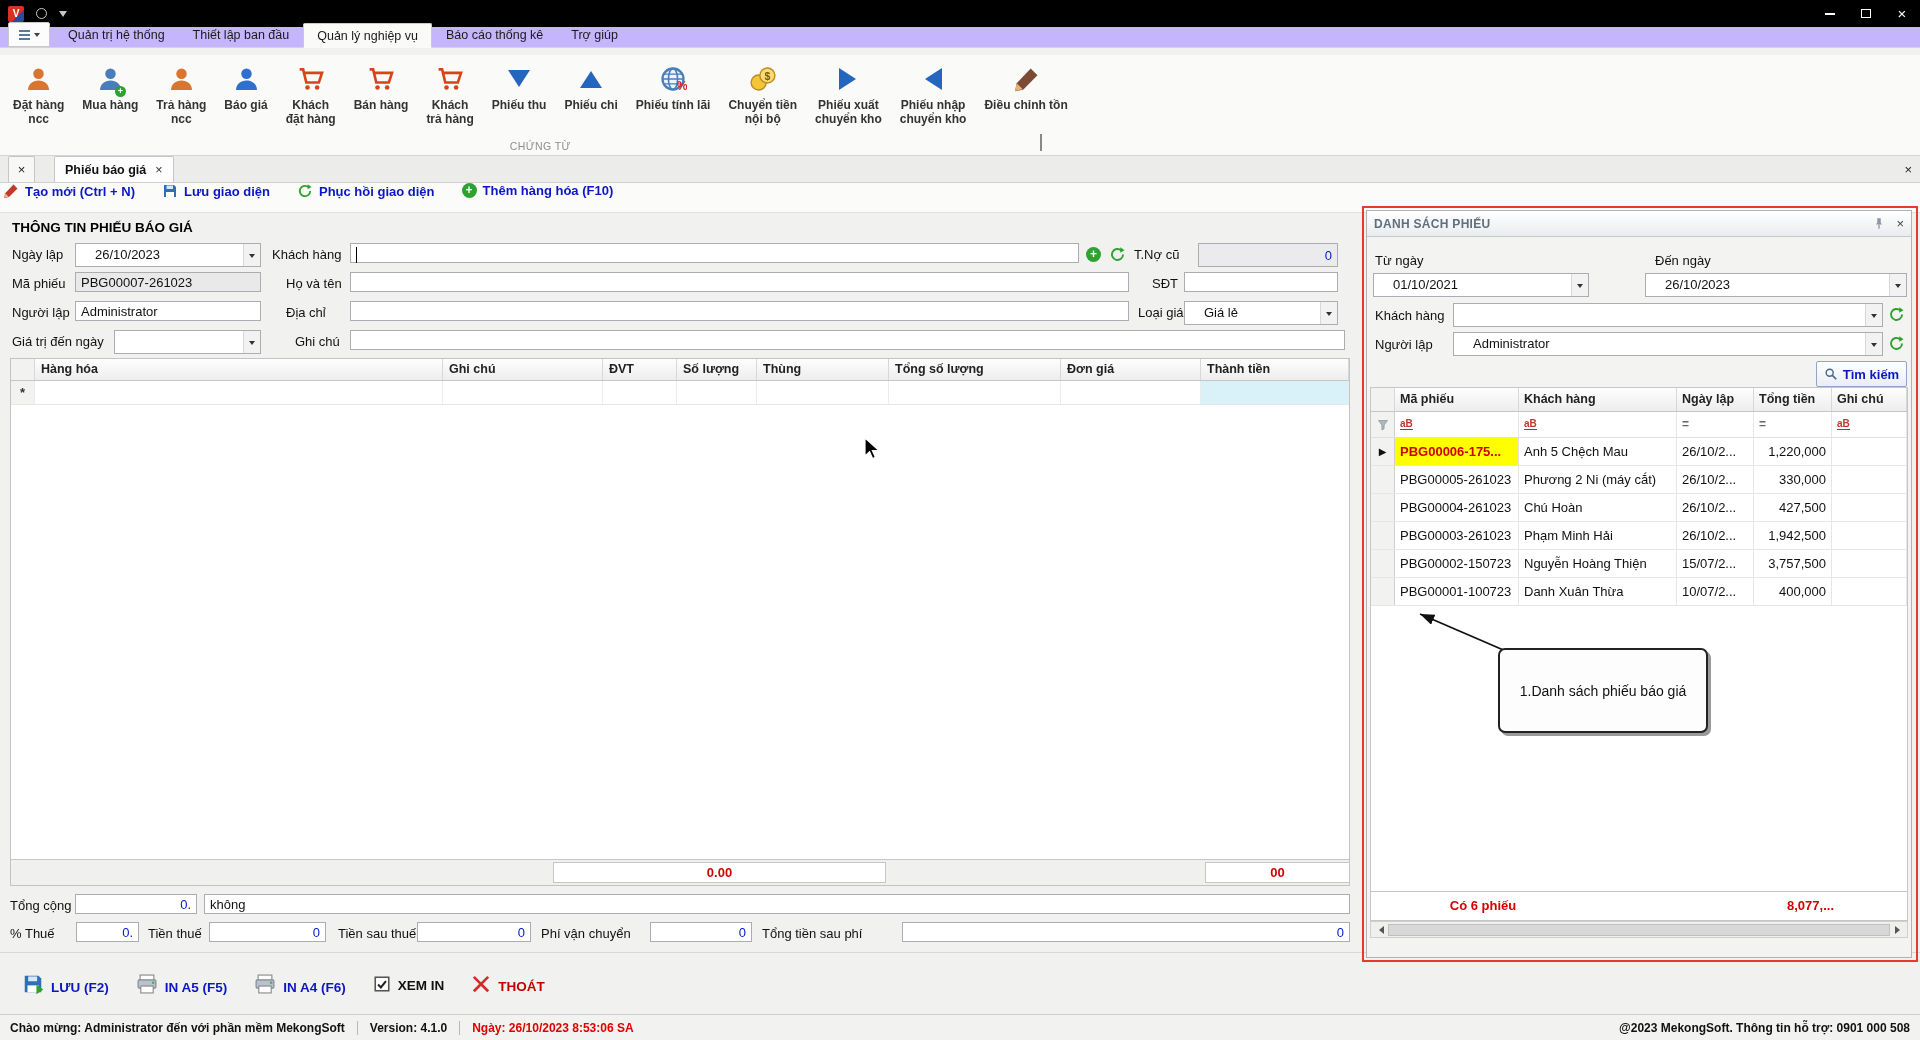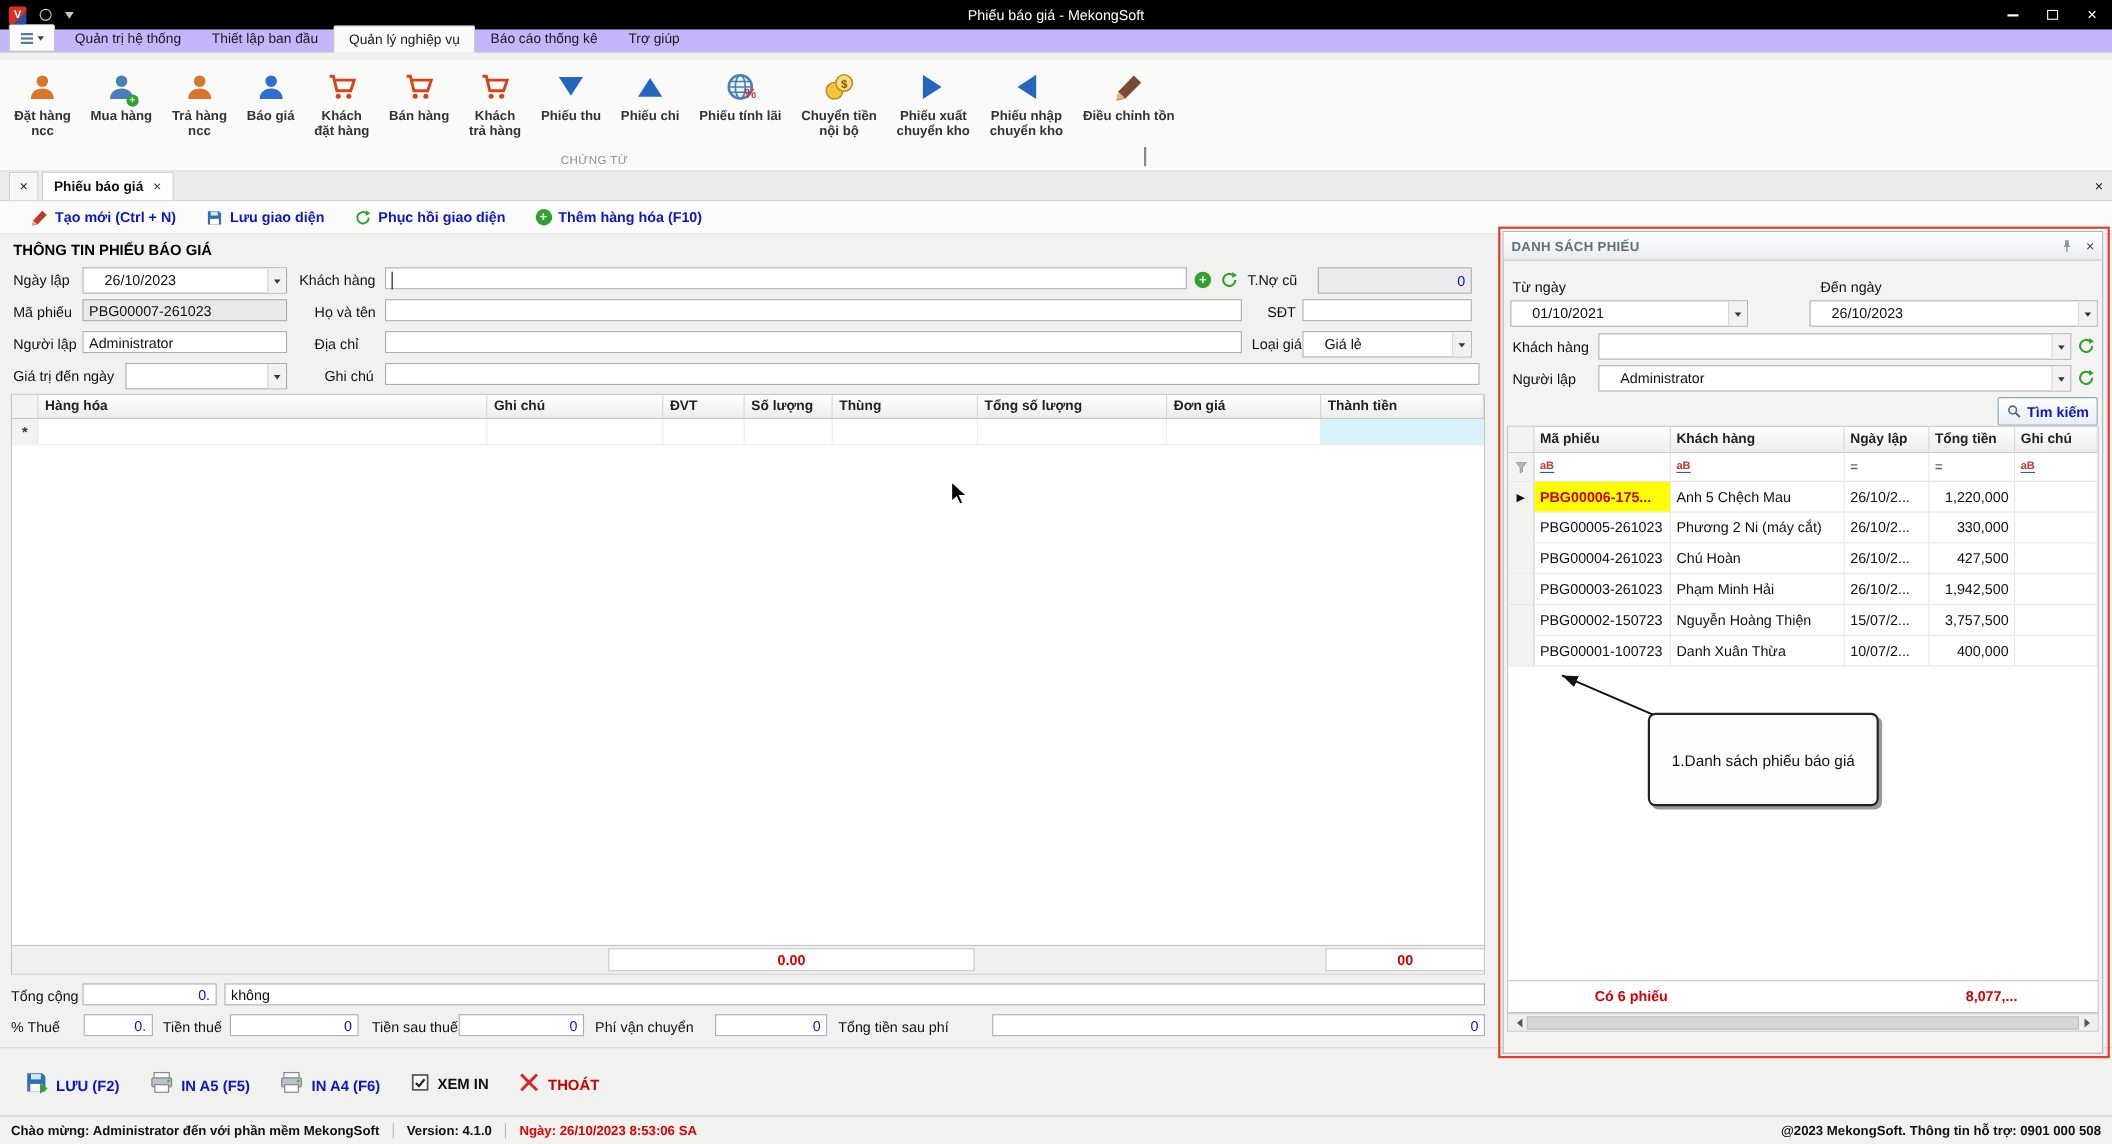--- a/index.html
+++ b/index.html
@@ -37,25 +37,25 @@
 .tri{width:0;height:0}
 .tri-down{border:11px solid transparent;border-top:17px solid #2465c0;margin-top:10px}
 .tri-up{border:11px solid transparent;border-bottom:17px solid #2465c0;margin-bottom:10px}
 .tri-right{border:11px solid transparent;border-left:17px solid #2465c0;margin-left:10px}
 .tri-left{border:11px solid transparent;border-right:17px solid #2465c0;margin-right:10px}
 .mini-plus{position:absolute;right:-2px;bottom:0;width:11px;height:11px;border-radius:50%;background:#2ea12e;color:#fff;font-size:9px;line-height:11px;text-align:center;font-weight:bold}
 .chev-up{width:7px;height:7px;border-left:2px solid #888;border-top:2px solid #888;transform:rotate(45deg)}
 
 .dtabs{position:absolute;top:156px;left:0;width:100%;height:27px;background:#ececea;border-bottom:1px solid #cfcfcf;display:flex;align-items:flex-end;padding-left:8px}
 .dtab-x{width:27px;height:26px;background:#f7f7f5;border:1px solid #c6c6c6;border-bottom:none;display:flex;align-items:center;justify-content:center;font-size:13px;color:#222;border-radius:2px 2px 0 0}
-.dtab{height:26px;background:#fdfdfd;border:1px solid #c6c6c6;border-bottom:none;display:flex;align-items:center;gap:9px;padding:0 10px;font-weight:bold;font-size:12.5px;margin-left:3px;border-radius:2px 2px 0 0}
+.dtab{height:26px;background:#fdfdfd;border:1px solid #c6c6c6;border-bottom:none;display:flex;align-items:center;gap:9px;padding:0 10px;font-weight:bold;font-size:12.5px;margin-left:19px;border-radius:2px 2px 0 0}
 .dtab .x{font-weight:normal;color:#333}
 .dtabs-rx{position:absolute;right:8px;bottom:5px;font-size:13px;color:#222}
 
-.cmdbar{position:absolute;top:183px;left:0;width:100%;height:30px;background:#fbfbfa;border-bottom:1px solid #e0e0e0;display:flex;align-items:center;gap:27px;padding-left:28px}
+.cmdbar{position:absolute;top:183px;left:0;width:100%;height:30px;background:#fbfbfa;border-bottom:1px solid #e0e0e0;display:flex;align-items:flex-start;gap:27px;padding-left:3px}
 .citem{display:flex;align-items:center;gap:6px;font-size:13px;font-weight:bold;color:#0b16c4}
 .plus-circle{width:15px;height:15px;border-radius:50%;background:#2ea12e;color:#fff;font-size:12px;line-height:15px;text-align:center;font-weight:bold}
 
 .sect{position:absolute;left:12px;top:220px;font-size:13.5px;font-weight:bold;color:#000}
 .lbl{position:absolute;height:24px;line-height:24px;font-size:13px;color:#111;white-space:nowrap}
 .inp{position:absolute;height:20px;border:1px solid #abadb3;background:#fff;padding:0 5px;font-size:13px;color:#111}
 .inp.gray{background:#e9e9e9}
 .inp.num{text-align:right;color:#0019c8}
 .ro{position:absolute;height:24px;border:1px solid #abadb3;background:#ebebee;display:flex;align-items:center;justify-content:flex-end;padding:0 5px;color:#0019c8}
 .combo{position:absolute;height:24px;border:1px solid #abadb3;background:#fff;display:flex}
@@ -187,21 +187,20 @@
 </svg>
 
 <div class="app">
 
   <div class="titlebar">
     <div class="tb-left">
       <span class="logo">V</span>
       <span class="qa-circle"></span>
       <span class="qa-pin"></span>
     </div>
-    <div class="tb-title">Phiếu báo giá - MekongSoft</div>
     <div class="tb-ctrl">
       <span class="wbtn">
           <span class="mini-bar"></span>
         </span>
       <span class="wbtn">
           <span class="max-box"></span>
         </span>
       <span class="wbtn">
           <span class="close-x">×</span>
         </span>

